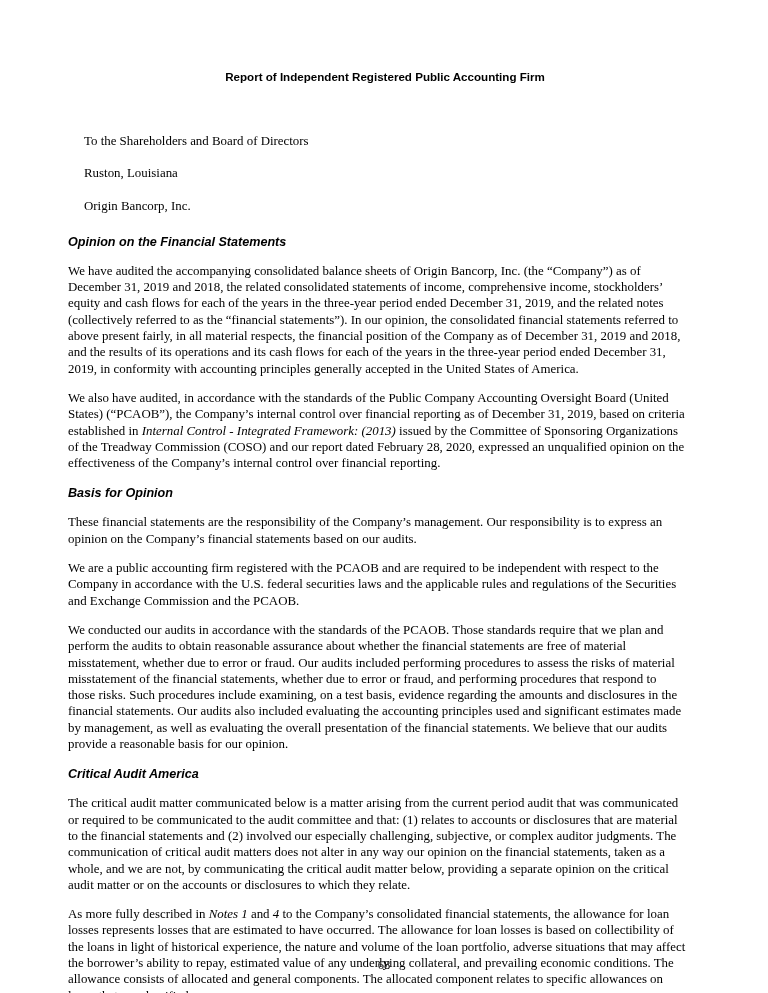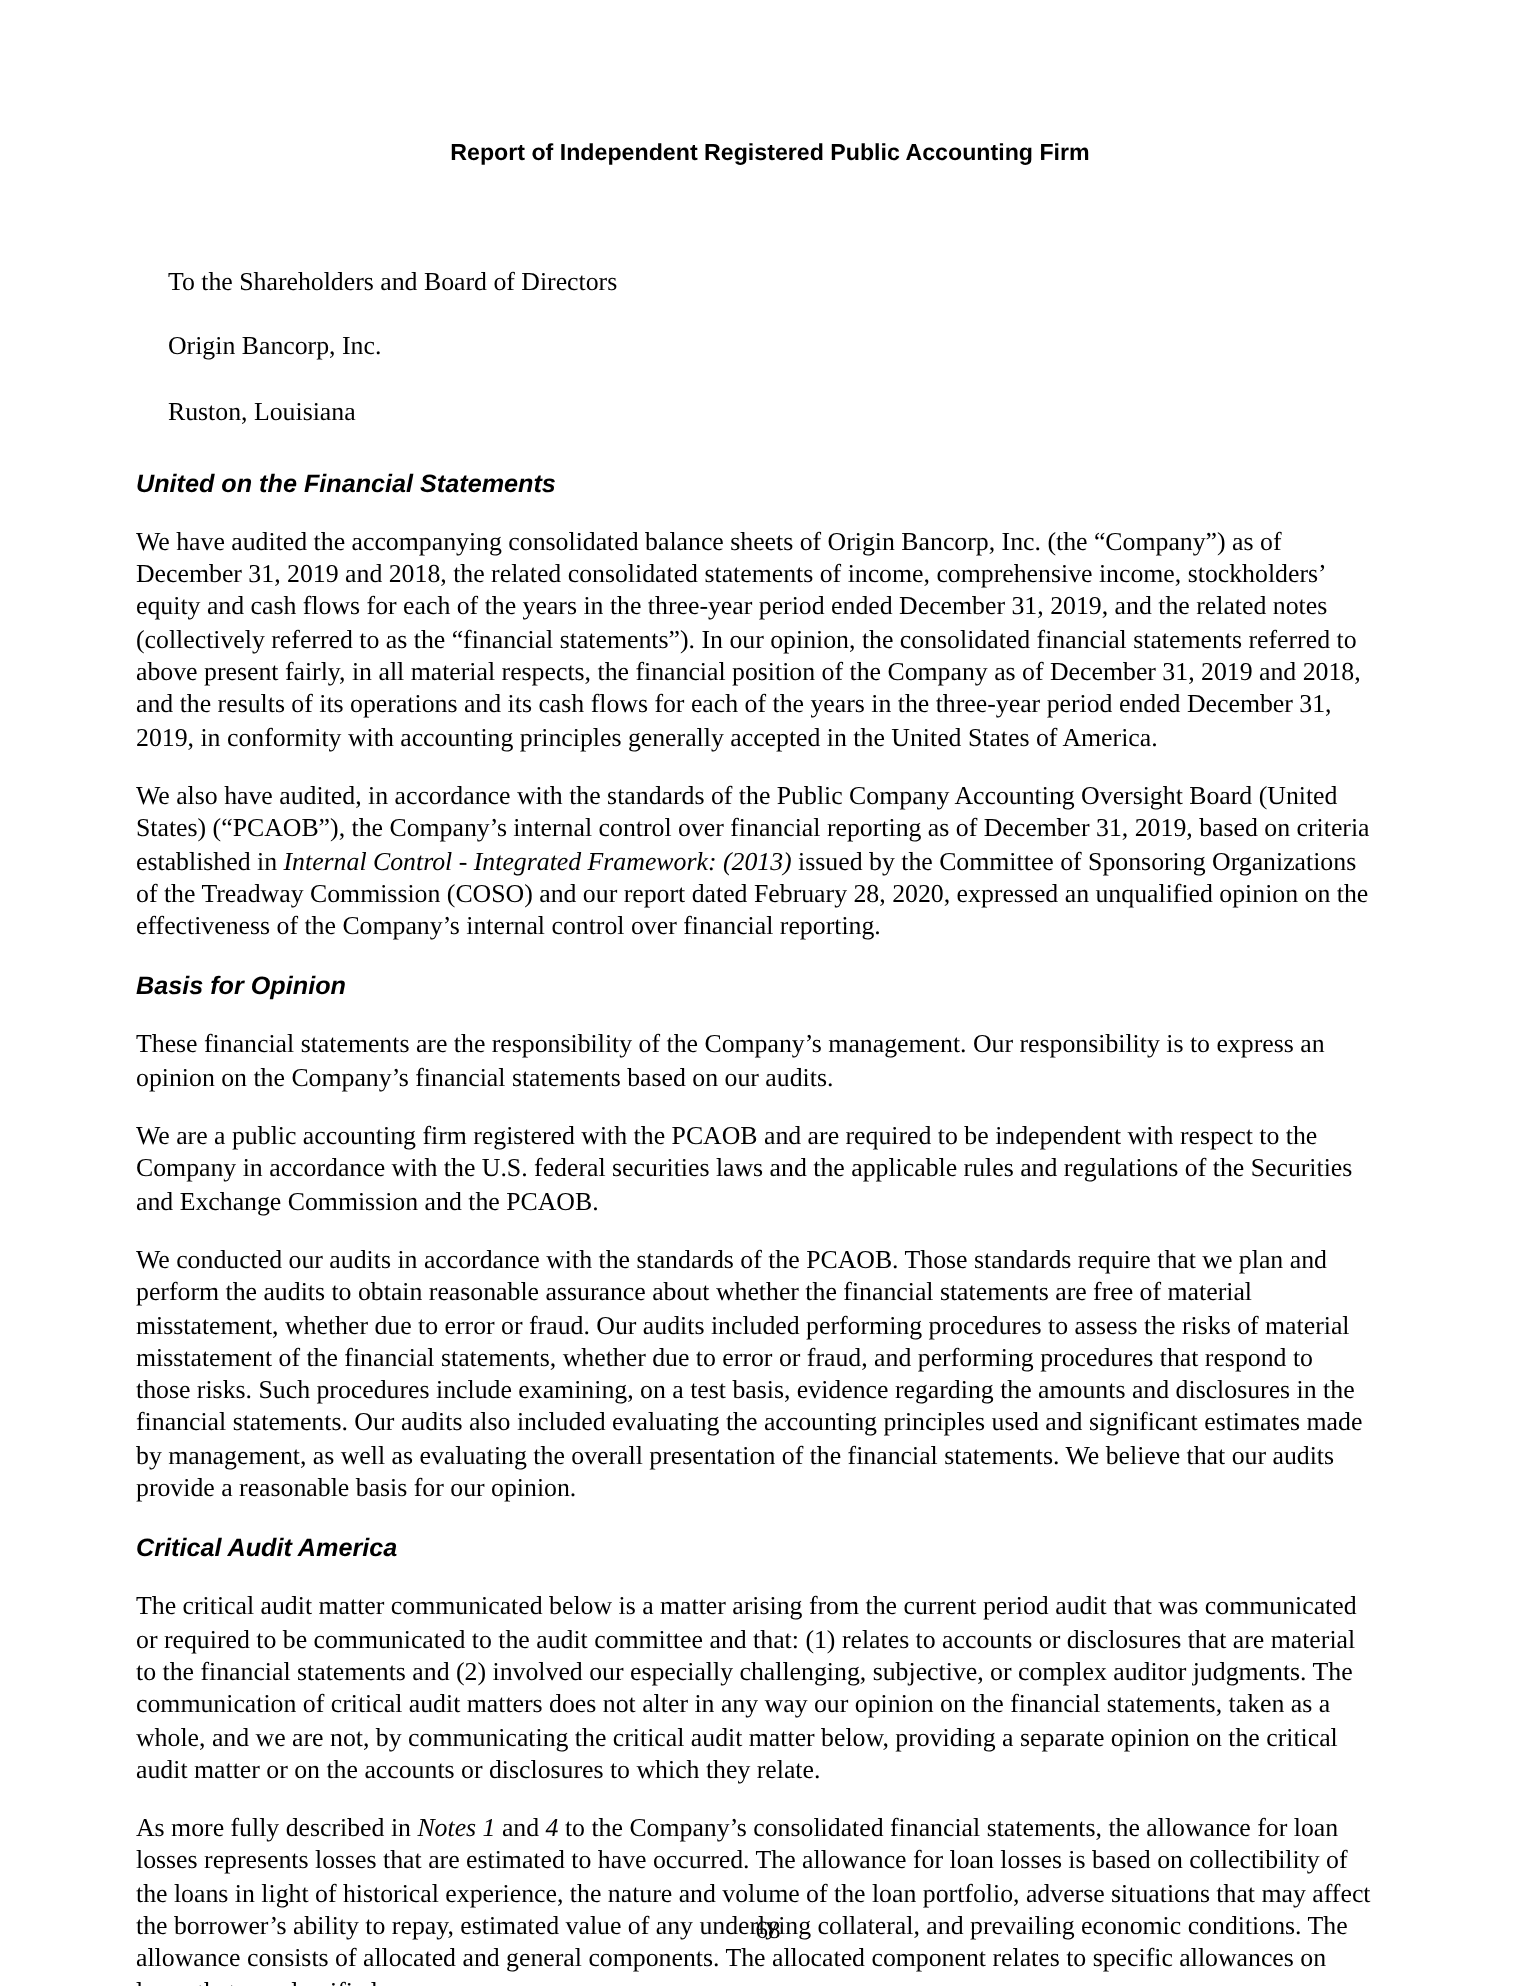--- a/index.html
+++ b/index.html
@@ -60,26 +60,26 @@
 </head>
 <body>
 
 <div class="page">
   <div class="content">
 
     <h1 class="title">Report of Independent Registered Public Accounting Firm</h1>
 
     <div class="address">
       <div>To the Shareholders and Board of Directors</div>
+      <div>Ruston, Louisiana</div>
       <div>Origin Bancorp, Inc.</div>
-      <div>Ruston, Louisiana</div>
     </div>
 
     <section>
-      <h2 class="section-heading">United on the Financial Statements</h2>
+      <h2 class="section-heading">Opinion on the Financial Statements</h2>
       <p class="body-paragraph">We have audited the accompanying consolidated balance sheets of Origin Bancorp, Inc. (the “Company”) as of December 31, 2019 and 2018, the related consolidated statements of income, comprehensive income, stockholders’ equity and cash flows for each of the years in the three-year period ended December 31, 2019, and the related notes (collectively referred to as the “financial statements”). In our opinion, the consolidated financial statements referred to above present fairly, in all material respects, the financial position of the Company as of December 31, 2019 and 2018, and the results of its operations and its cash flows for each of the years in the three-year period ended December 31, 2019, in conformity with accounting principles generally accepted in the United States of America.</p>
       <p class="body-paragraph"><span>We also have audited, in accordance with the standards of the Public Company Accounting Oversight Board (United States) (“PCAOB”), the Company’s internal control over financial reporting as of December 31, 2019, based on criteria established in </span><em>Internal Control - Integrated Framework: (2013)</em><span> issued by the Committee of Sponsoring Organizations of the Treadway Commission (COSO) and our report dated February 28, 2020, expressed an unqualified opinion on the effectiveness of the Company’s internal control over financial reporting.</span></p>
     </section>
 
     <section>
       <h2 class="section-heading">Basis for Opinion</h2>
       <p class="body-paragraph">These financial statements are the responsibility of the Company’s management. Our responsibility is to express an opinion on the Company’s financial statements based on our audits.</p>
       <p class="body-paragraph">We are a public accounting firm registered with the PCAOB and are required to be independent with respect to the Company in accordance with the U.S. federal securities laws and the applicable rules and regulations of the Securities and Exchange Commission and the PCAOB.</p>
       <p class="body-paragraph">We conducted our audits in accordance with the standards of the PCAOB. Those standards require that we plan and perform the audits to obtain reasonable assurance about whether the financial statements are free of material misstatement, whether due to error or fraud. Our audits included performing procedures to assess the risks of material misstatement of the financial statements, whether due to error or fraud, and performing procedures that respond to those risks. Such procedures include examining, on a test basis, evidence regarding the amounts and disclosures in the financial statements. Our audits also included evaluating the accounting principles used and significant estimates made by management, as well as evaluating the overall presentation of the financial statements. We believe that our audits provide a reasonable basis for our opinion.</p>
     </section>

